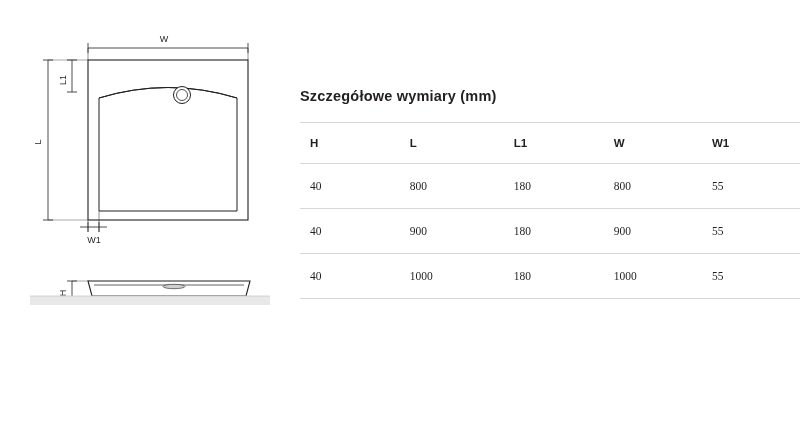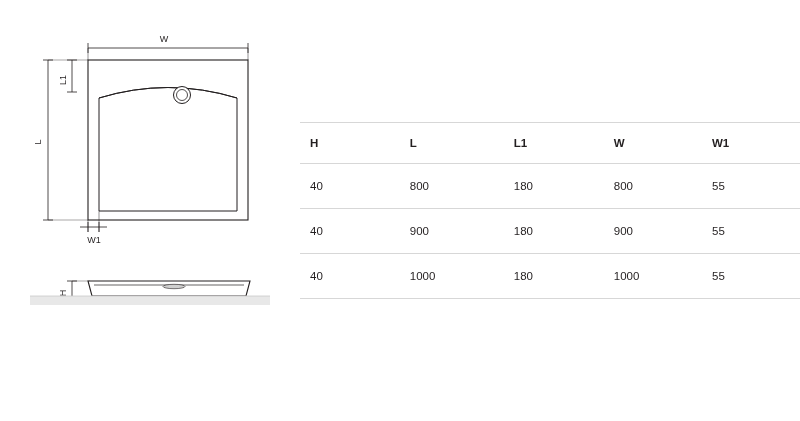--- a/index.html
+++ b/index.html
@@ -83,20 +83,21 @@
     border-bottom: 1px solid #d7d7d7;
     color: #231f20;
     font-size: 11.5px;
   }
   table.dims td {
     text-align: left;
     padding: 16px 0 16px 10px;
     border-bottom: 1px solid #d7d7d7;
     color: #231f20;
     font-size: 11.5px;
+    font-family: Liberation Serif, serif;
   }
   table.dims th:nth-child(1), table.dims td:nth-child(1) { width: 92px; }
   table.dims th:nth-child(2), table.dims td:nth-child(2) { width: 96px; }
   table.dims th:nth-child(3), table.dims td:nth-child(3) { width: 92px; }
   table.dims th:nth-child(4), table.dims td:nth-child(4) { width: 90px; }
   table.dims th:nth-child(5), table.dims td:nth-child(5) { width: 90px; }
 </style>
 </head>
 <body>
 
@@ -157,20 +158,21 @@
       <path d="M 64 20 L 214 20" fill="none" stroke="#231f20" stroke-width="0.7"></path>
       <ellipse cx="144" cy="21.5" rx="11" ry="2.2" fill="#cfcfcf" stroke="#231f20" stroke-width="0.6"></ellipse>
 
       <rect x="0" y="31" width="240" height="9" fill="#e8e8e8"></rect>
       <line x1="0" y1="31" x2="240" y2="31" stroke="#c9c9c9" stroke-width="0.8"></line>
     </svg>
   </div>
 
   <div class="table-area">
 
+    <div class="table-title">Szczegółowe wymiary (mm)</div>
 
     <table class="dims">
       <thead>
         <tr>
           <th>H</th>
           <th>L</th>
           <th>L1</th>
           <th>W</th>
           <th>W1</th>
         </tr>

